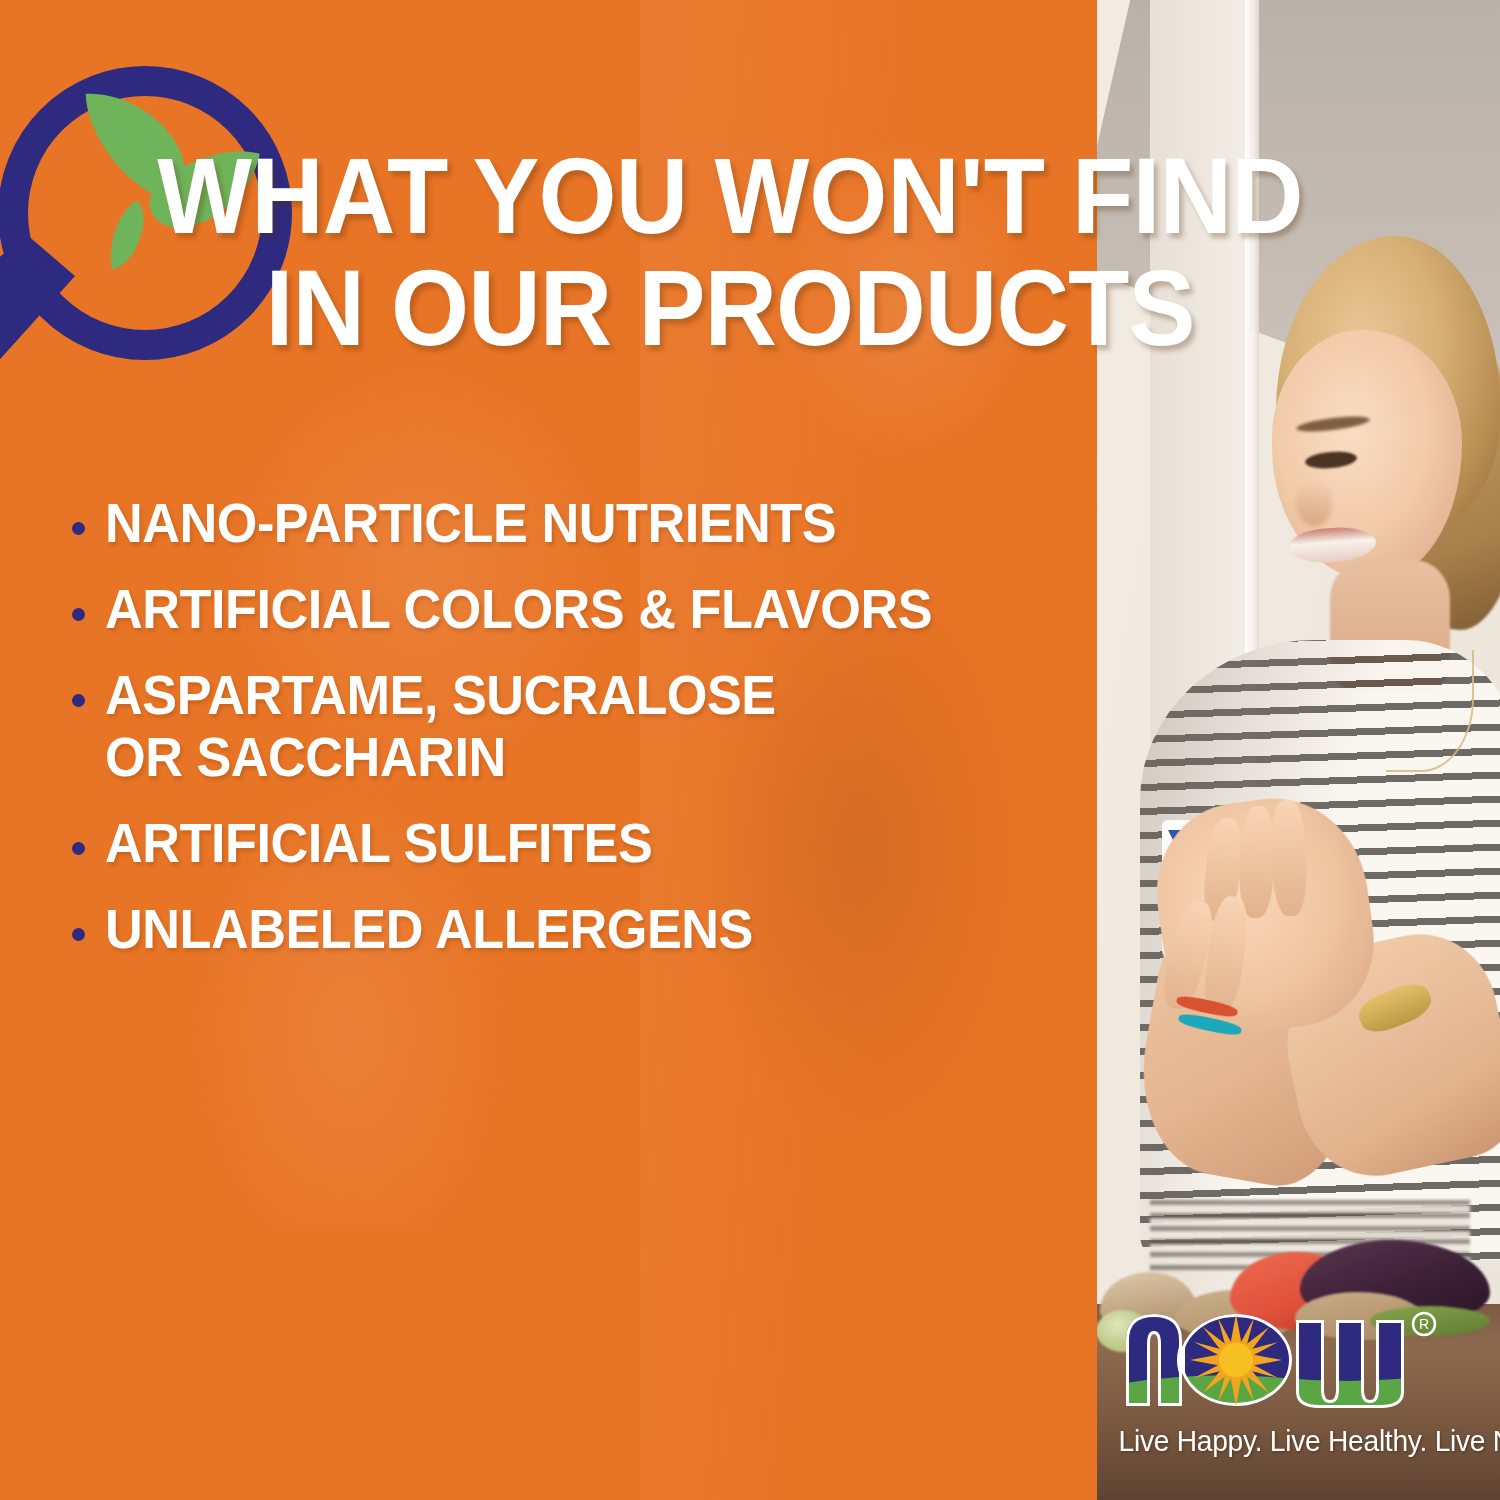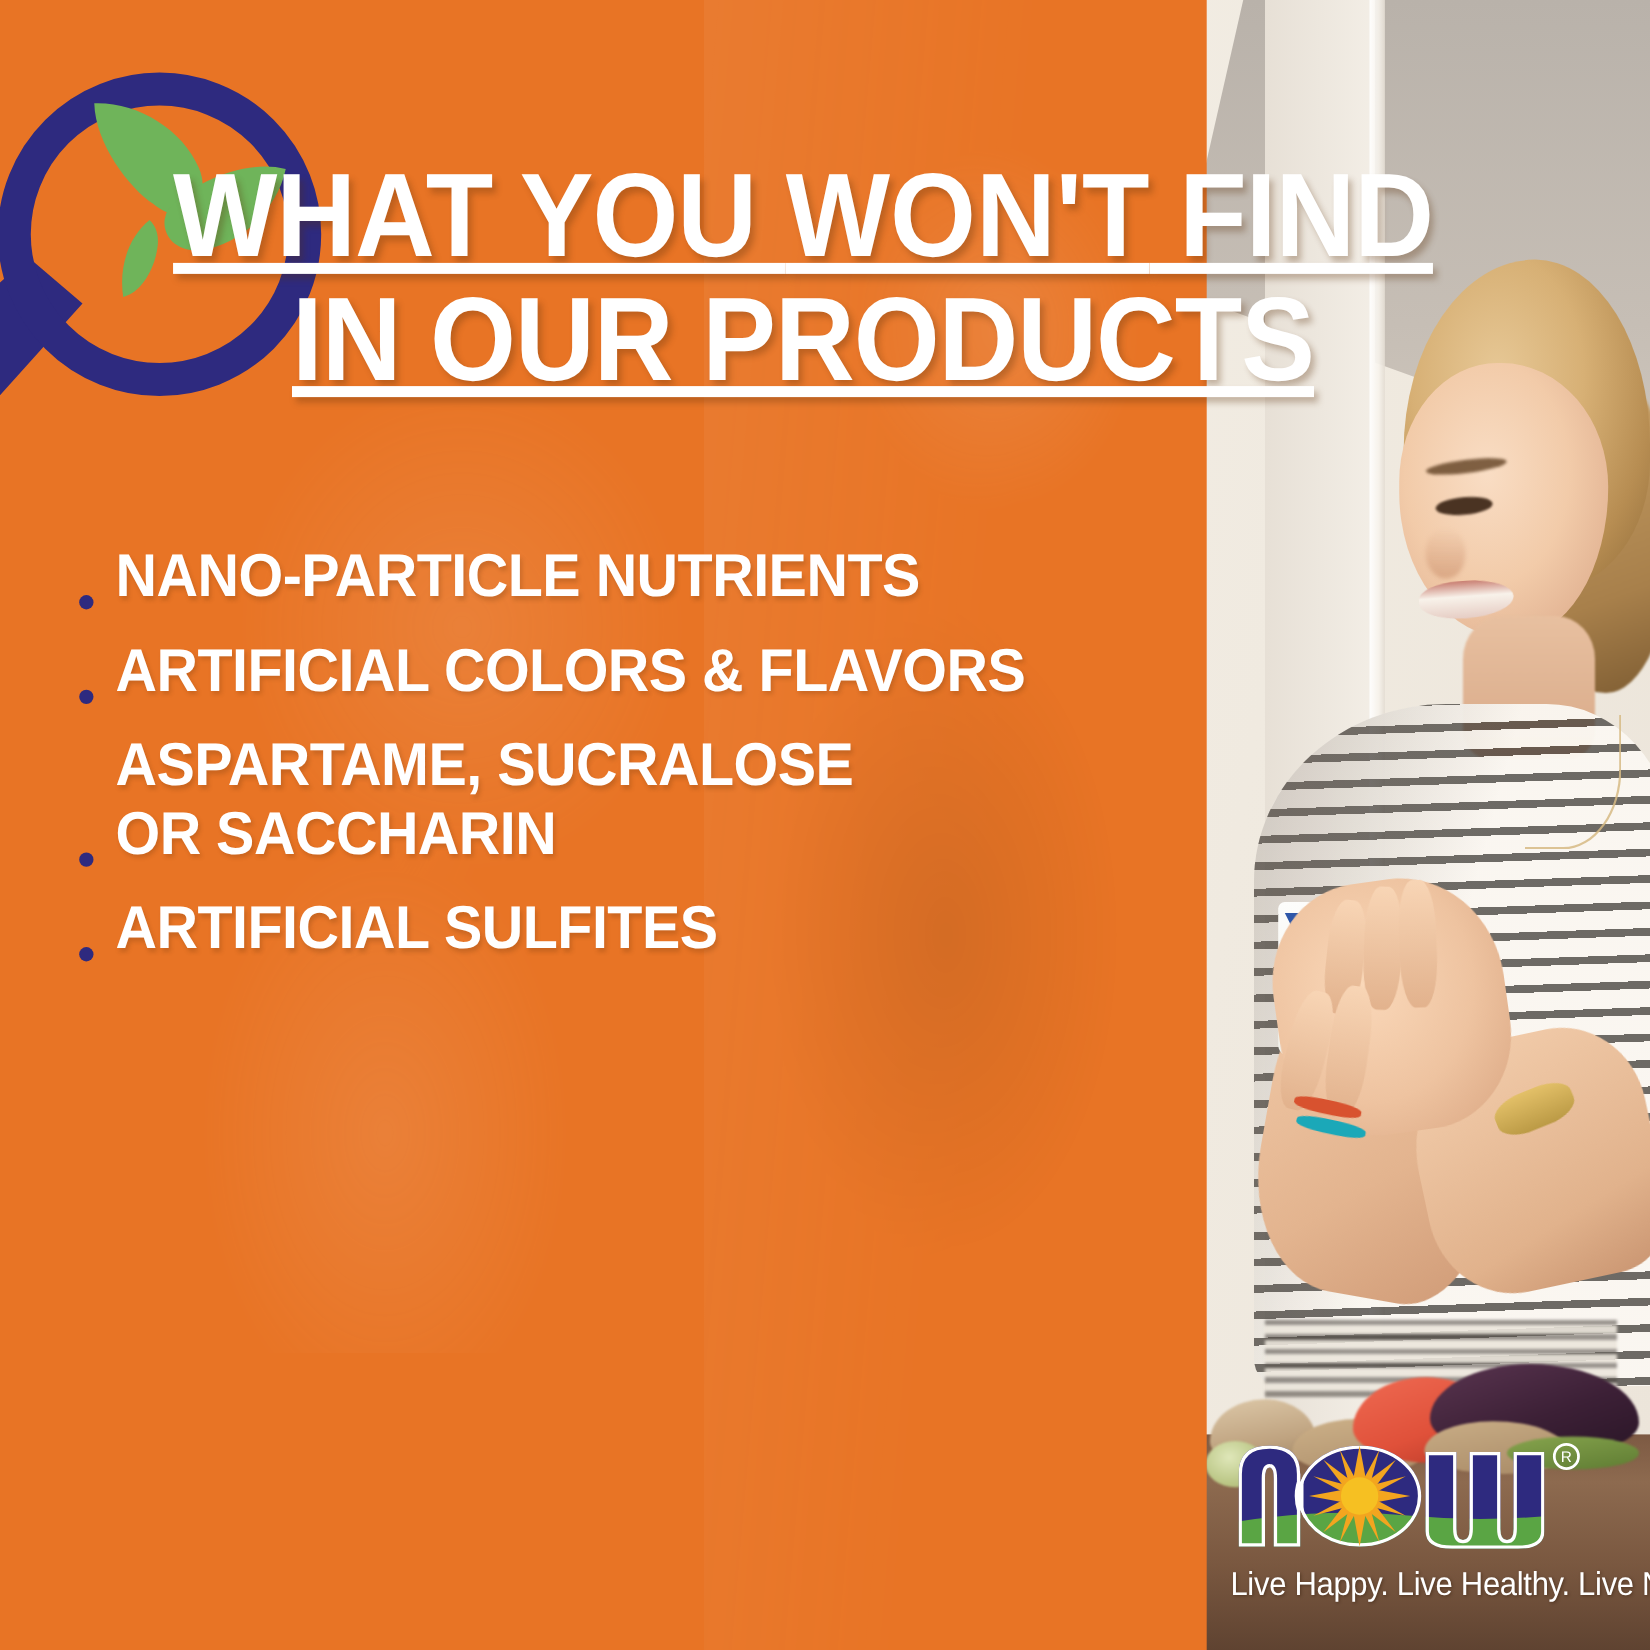--- a/index.html
+++ b/index.html
@@ -338,41 +338,40 @@
     width: 1460px;
     color: #ffffff;
     font-family: "Liberation Sans", sans-serif;
     font-weight: bold;
     font-size: 108px;
     line-height: 112px;
     letter-spacing: -1px;
     text-align: center;
     text-shadow: 4px 5px 6px rgba(90,45,10,.30);
     white-space: nowrap;
-    text-decoration: underline;
   }
   .hl-line {
     display: block;
     transform: scaleX(.93);
     transform-origin: center;
   }
   .hl-strong {
     font-weight: bold;
     letter-spacing: 0px;
   }
 
   
   .bullets {
     position: absolute;
     left: 72px; top: 492px;
     width: 1010px;
   }
   .bullet-row {
     display: flex;
-    align-items: flex-end;
+    align-items: flex-start;
     margin-bottom: 24px;
   }
   .dot {
     flex: 0 0 auto;
     width: 13px;
     height: 13px;
     border-radius: 50%;
     background: #2e2a7f;
     margin-top: 30px;
     margin-right: 20px;
@@ -501,20 +500,24 @@
       <span class="bullet-text">ARTIFICIAL COLORS &amp; FLAVORS</span>
     </div>
     <div class="bullet-row">
       <span class="dot"></span>
       <span class="bullet-text">ASPARTAME, SUCRALOSE
 OR SACCHARIN</span>
     </div>
     <div class="bullet-row">
       <span class="dot"></span>
       <span class="bullet-text">ARTIFICIAL SULFITES</span>
+    </div>
+    <div class="bullet-row">
+      <span class="dot"></span>
+      <span class="bullet-text">UNLABELED ALLERGENS</span>
     </div>
   </div>
 
   <svg class="now-logo" viewBox="0 0 330 120">
     <defs>
       <clipPath id="nowclip">
 
         <path d="M8 40 Q8 14 36 14 Q64 14 64 40 L64 106 L40 106 L40 44 Q40 34 36 34 Q32 34 32 44 L32 106 L8 106 Z"></path>
 
         <ellipse cx="118" cy="60" rx="56" ry="46"></ellipse>

